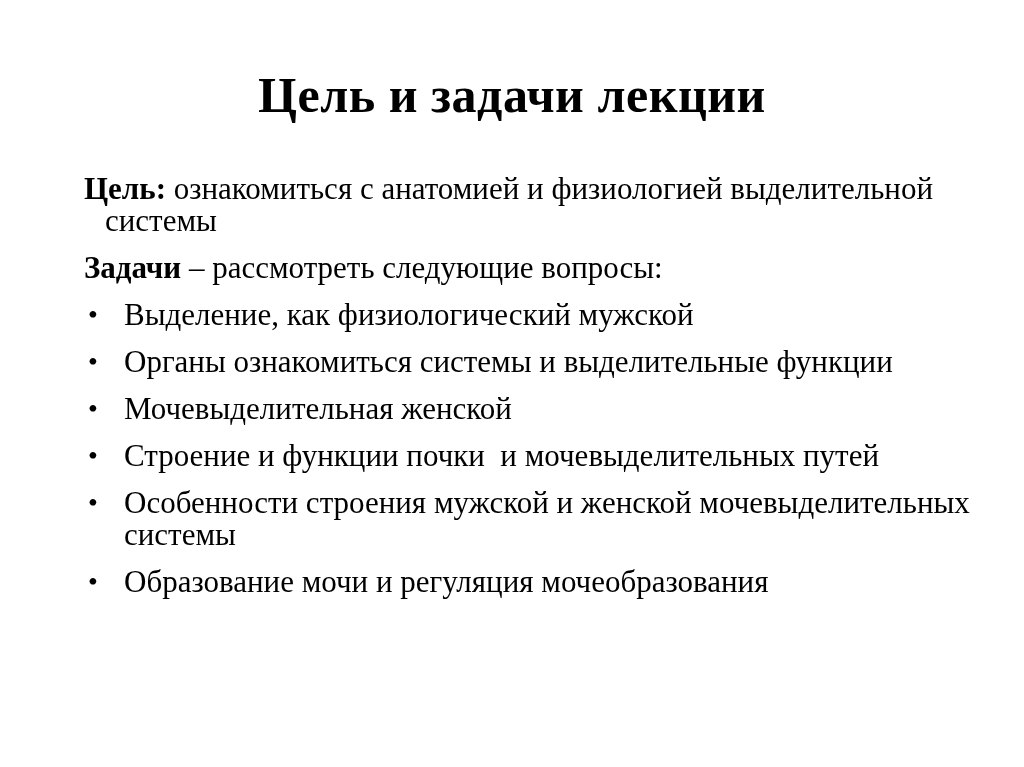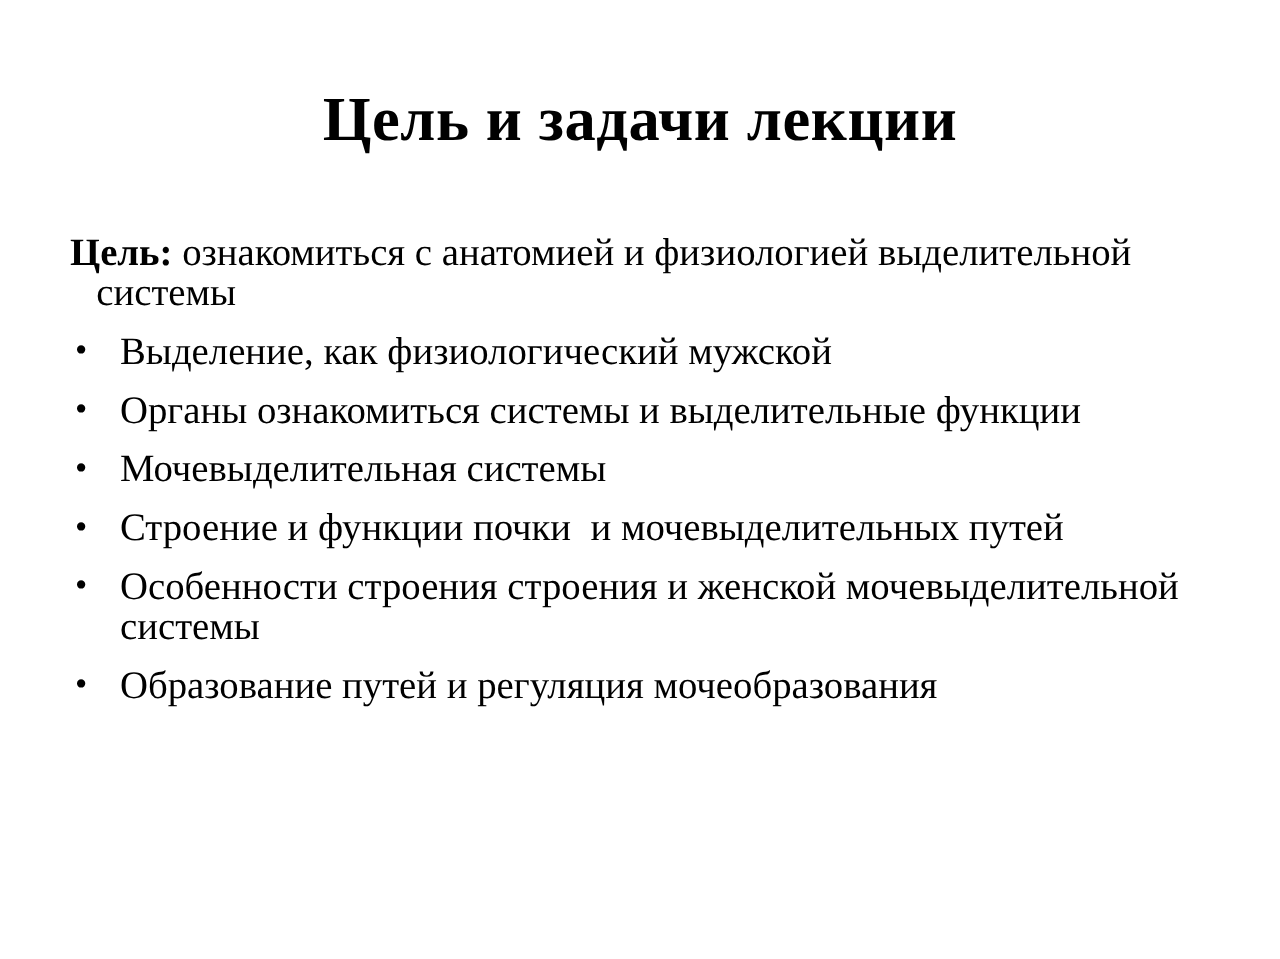--- a/index.html
+++ b/index.html
@@ -18,22 +18,22 @@
   }
   .slide-title {
     margin: 66px 20px 0 20px;
     text-align: center;
     font-size: 50px;
     line-height: 58px;
     font-weight: bold;
     letter-spacing: 0.5px;
   }
   .slide-body {
-    margin-top: 62px;
-    padding-left: 56px;
+    margin-top: 49px;
+    padding-left: 84px;
     padding-right: 26px;
     font-size: 31px;
     line-height: 32px;
   }
   .para {
     margin: 0 0 15px 0;
     padding-left: 21px;
     text-indent: -21px;
     white-space: pre-wrap;
   }
@@ -67,48 +67,49 @@
 <body>
 
 <div class="slide">
 
   <h1 class="slide-title">Цель и задачи лекции</h1>
 
   <div class="slide-body">
 
     <p class="para"><span class="lead">Цель:</span><span> ознакомиться с анатомией и физиологией выделительной системы</span></p>
 
+    <p class="para"><span class="lead">Задачи</span><span> – рассмотреть следующие вопросы:</span></p>
 
     <ul class="bullet-list">
 
       <li class="bullet-item">
         <span class="bullet-marker">•</span>
         <span class="bullet-text">Выделение, как физиологический мужской</span>
       </li>
 
       <li class="bullet-item">
         <span class="bullet-marker">•</span>
         <span class="bullet-text">Органы ознакомиться системы и выделительные функции</span>
       </li>
 
       <li class="bullet-item">
         <span class="bullet-marker">•</span>
-        <span class="bullet-text">Мочевыделительная системы</span>
+        <span class="bullet-text">Мочевыделительная женской</span>
       </li>
 
       <li class="bullet-item">
         <span class="bullet-marker">•</span>
         <span class="bullet-text">Строение и функции почки  и мочевыделительных путей</span>
       </li>
 
       <li class="bullet-item">
         <span class="bullet-marker">•</span>
-        <span class="bullet-text">Особенности строения строения и женской мочевыделительной системы</span>
+        <span class="bullet-text">Особенности строения мужской и женской мочевыделительных системы</span>
       </li>
 
       <li class="bullet-item">
         <span class="bullet-marker">•</span>
-        <span class="bullet-text">Образование путей и регуляция мочеобразования</span>
+        <span class="bullet-text">Образование мочи и регуляция мочеобразования</span>
       </li>
 
     </ul>
   </div>
 </div>
 
 </body></html>

